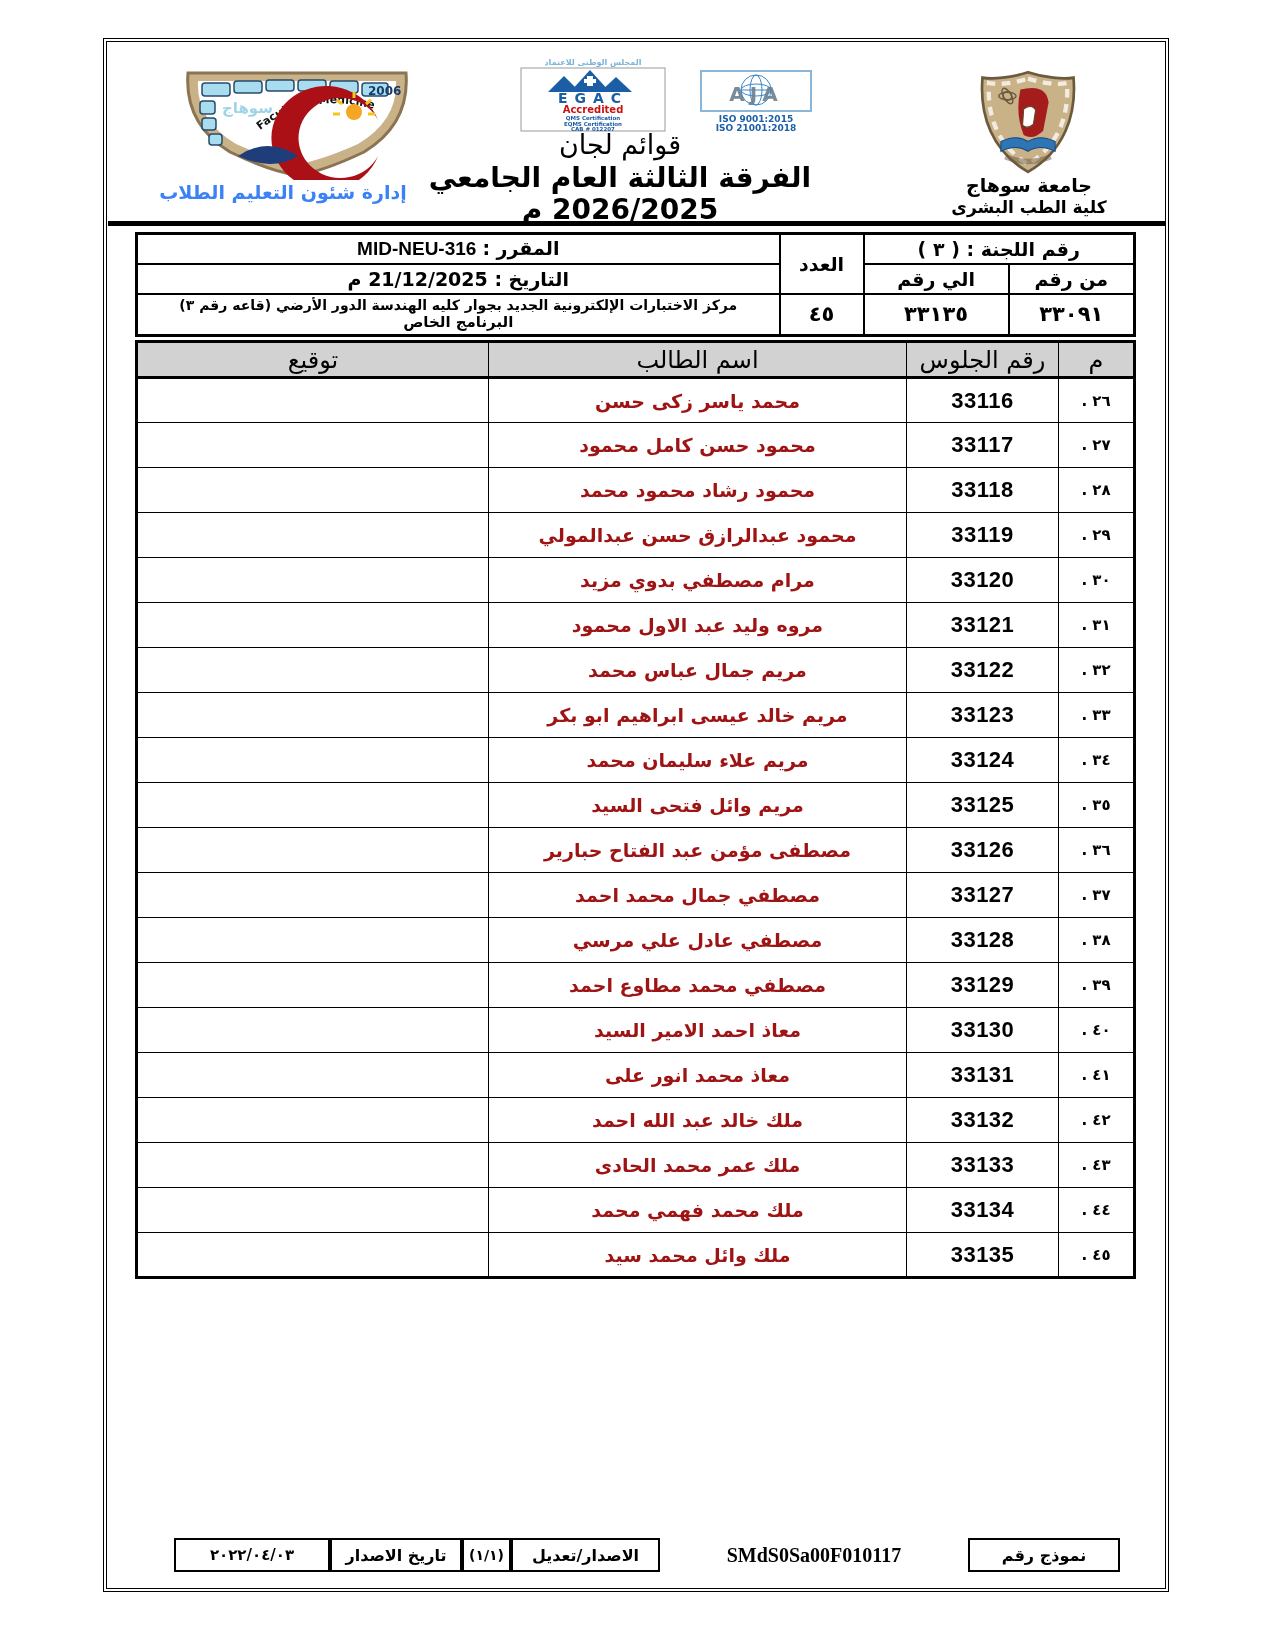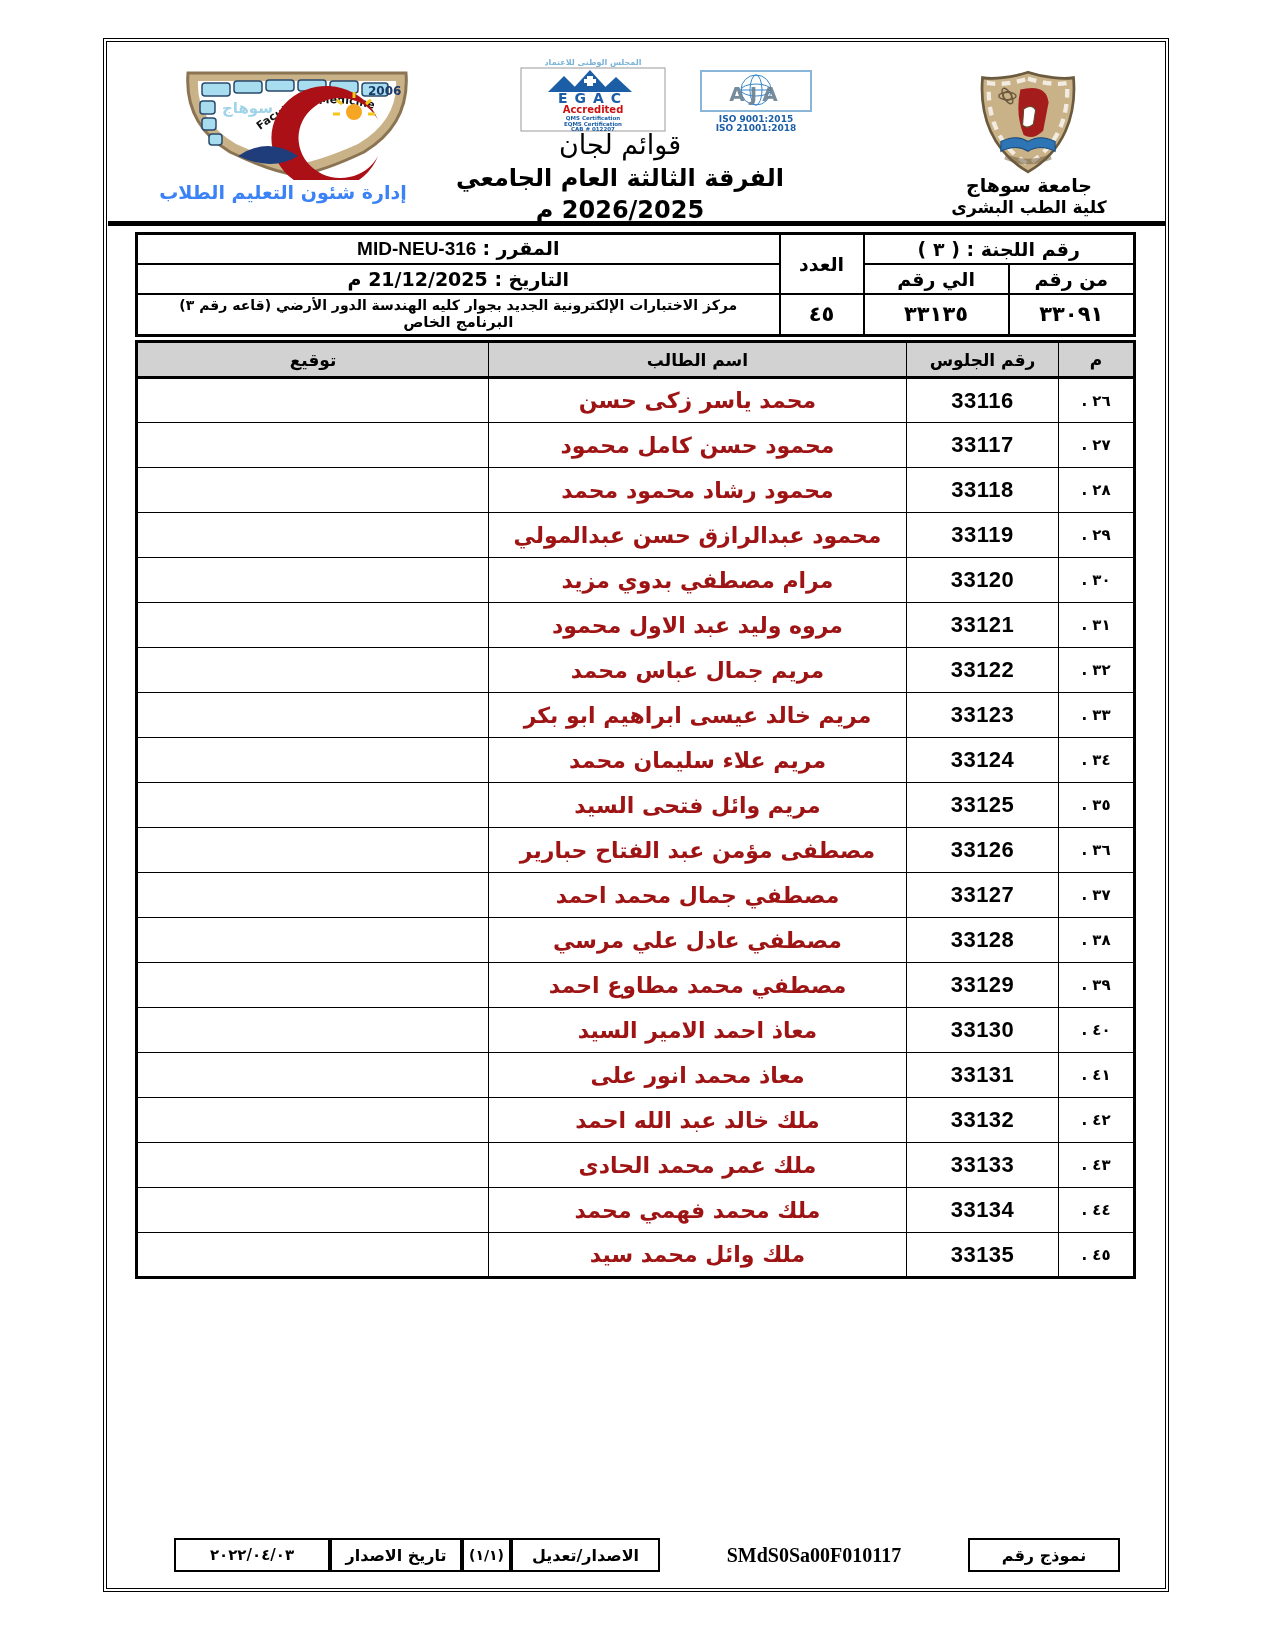--- a/index.html
+++ b/index.html
@@ -8,21 +8,21 @@
   .page { position:absolute; inset:0; background:#fff; }
   .abs { position:absolute; }
 
   .frame { position:absolute; left:103px; top:38px; width:1066px; height:1554px; border:4px double #000; }
   .divider { position:absolute; left:108px; top:221px; width:1058px; height:5px; background:#000; }
 
   
   .dept { left:152px; top:181px; width:262px; text-align:center; font-weight:bold; font-size:19px; color:#3b82f6; }
   .center-block { left:390px; top:128px; width:460px; text-align:center; direction:rtl; }
   .doc-title { font-size:27px; font-weight:normal; line-height:34px; }
-  .doc-subtitle { font-size:24px; font-weight:bold; line-height:32px; }
+  .doc-subtitle { font-size:28px; font-weight:bold; line-height:32px; }
   .univ-text { left:945px; top:174px; width:168px; text-align:center; direction:rtl; font-weight:bold; }
   .univ-text .l1 { font-size:19px; line-height:23px; }
   .univ-text .l2 { font-size:17px; line-height:21px; }
 
   
   table { border-collapse:collapse; table-layout:fixed; }
   .info-table { position:absolute; left:135px; top:232px; width:998px; direction:rtl; }
   .info-table td { border:2px solid #000; text-align:center; vertical-align:middle; font-weight:bold; }
   .info-table { border:3px solid #000; }
   .r1 td { height:30px; font-size:19px; }
@@ -30,25 +30,25 @@
   .r3 td { height:42px; }
   .arnum { font-size:21px; letter-spacing:1px; }
   .course-cell span { padding:0 3px;margin-top:8px; }
   .course-val { font-family:"Liberation Sans",sans-serif; }
   .loc-cell { font-size:14px; line-height:17px; }
   .loc-cell .prog { font-size:15px; }
 
   
   .main-table { position:absolute; left:135px; top:340px; width:998px; direction:rtl; border:3px solid #000; }
   .main-table th, .main-table td { border:1px solid #000; text-align:center; vertical-align:middle; }
-  .main-table thead th { background:var(--header-gray,#d2d2d2); height:36px; font-size:17px; font-weight:bold; border-bottom:3px solid #000; }
+  .main-table thead th { background:var(--header-gray,#d2d2d2); height:36px; font-size:24px; font-weight:normal; border-bottom:3px solid #000; }
   .main-table tbody tr { height:45px; }
   .c-num { direction:ltr; font-size:15px; font-weight:bold; }
   .c-seat { font-family:"Liberation Sans",sans-serif; font-size:22px; font-weight:bold; letter-spacing:.5px; }
-  .c-name { color:var(--name-red,#9e1414); font-size:22px; font-weight:bold; }
+  .c-name { color:var(--name-red,#9e1414); font-size:19px; font-weight:bold; }
 
   
   .footer { position:absolute; left:174px; top:1538px; width:946px; height:34px; display:flex; }
   .fcell { border:2px solid #000; display:flex; align-items:center; justify-content:center; font-weight:bold; direction:rtl; font-size:16px; }
   .f-datev { width:156px; font-size:15px; }
   .f-datel { width:132px; }
   .f-issv { width:49px; font-size:14px; }
   .f-issl { width:149px; }
   .f-code { flex:1; border:none; display:flex; align-items:center; justify-content:center;
             font-family:"Liberation Serif",serif; font-weight:bold; font-size:20px; }

